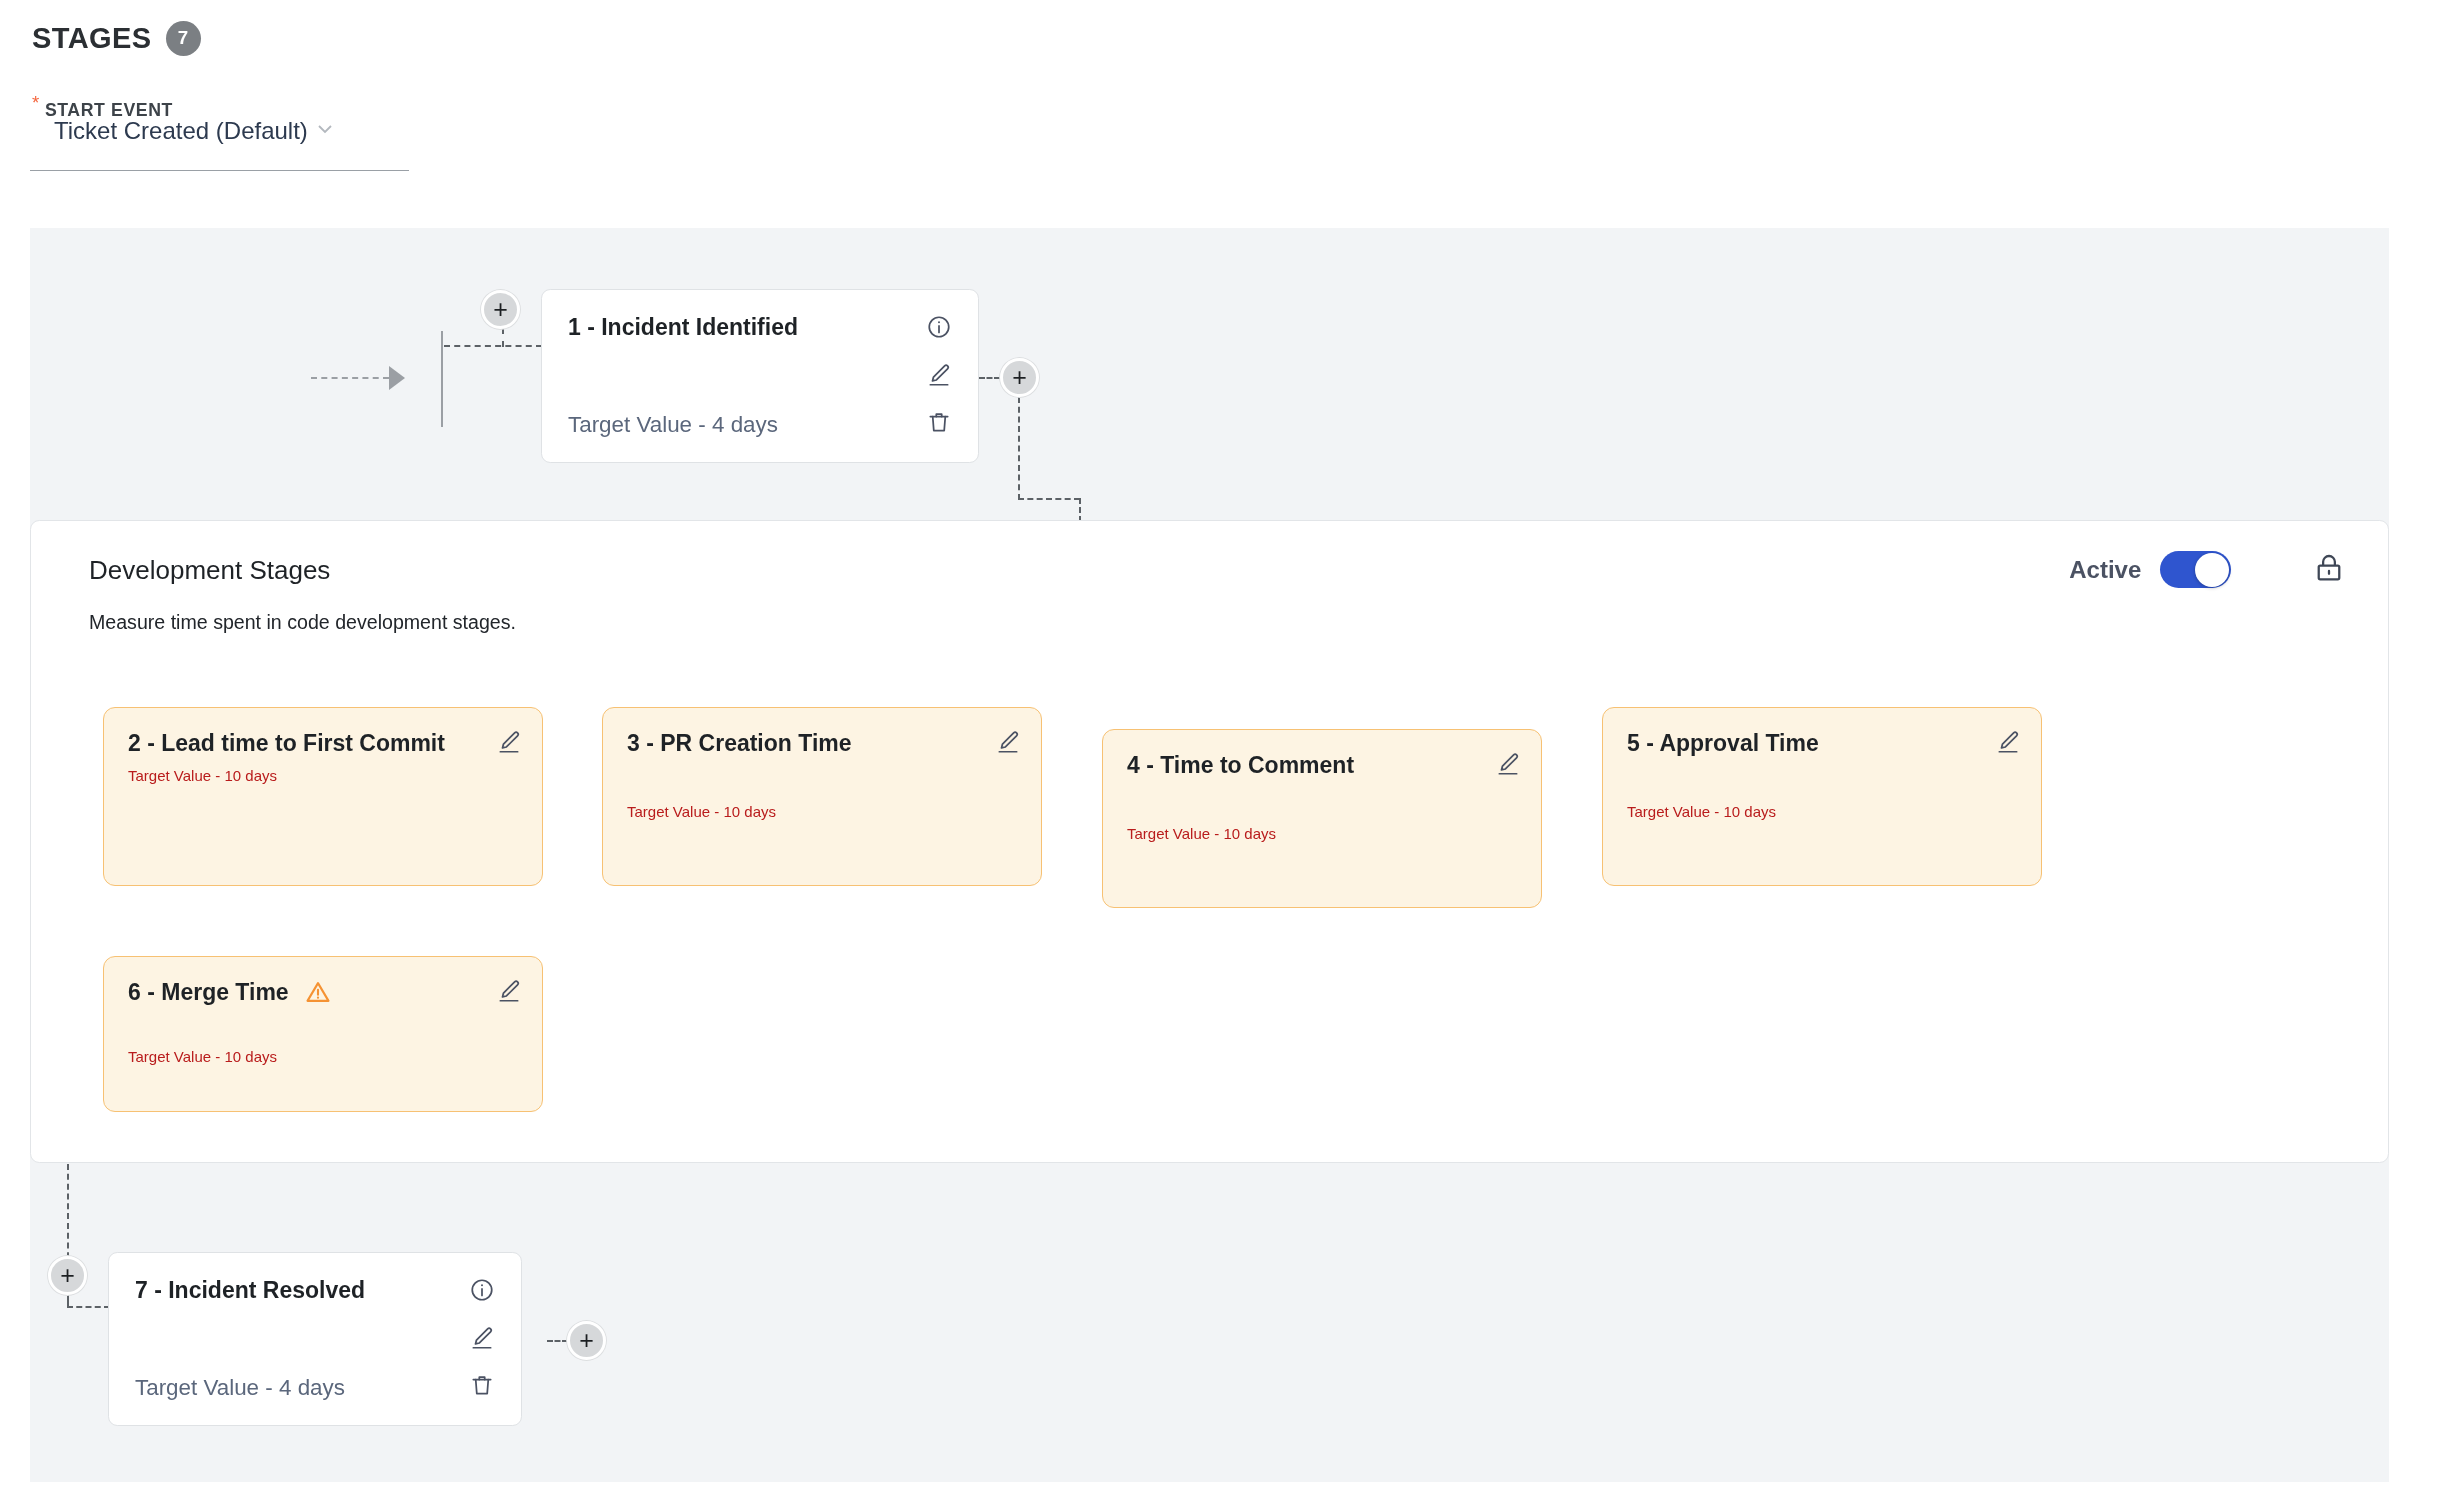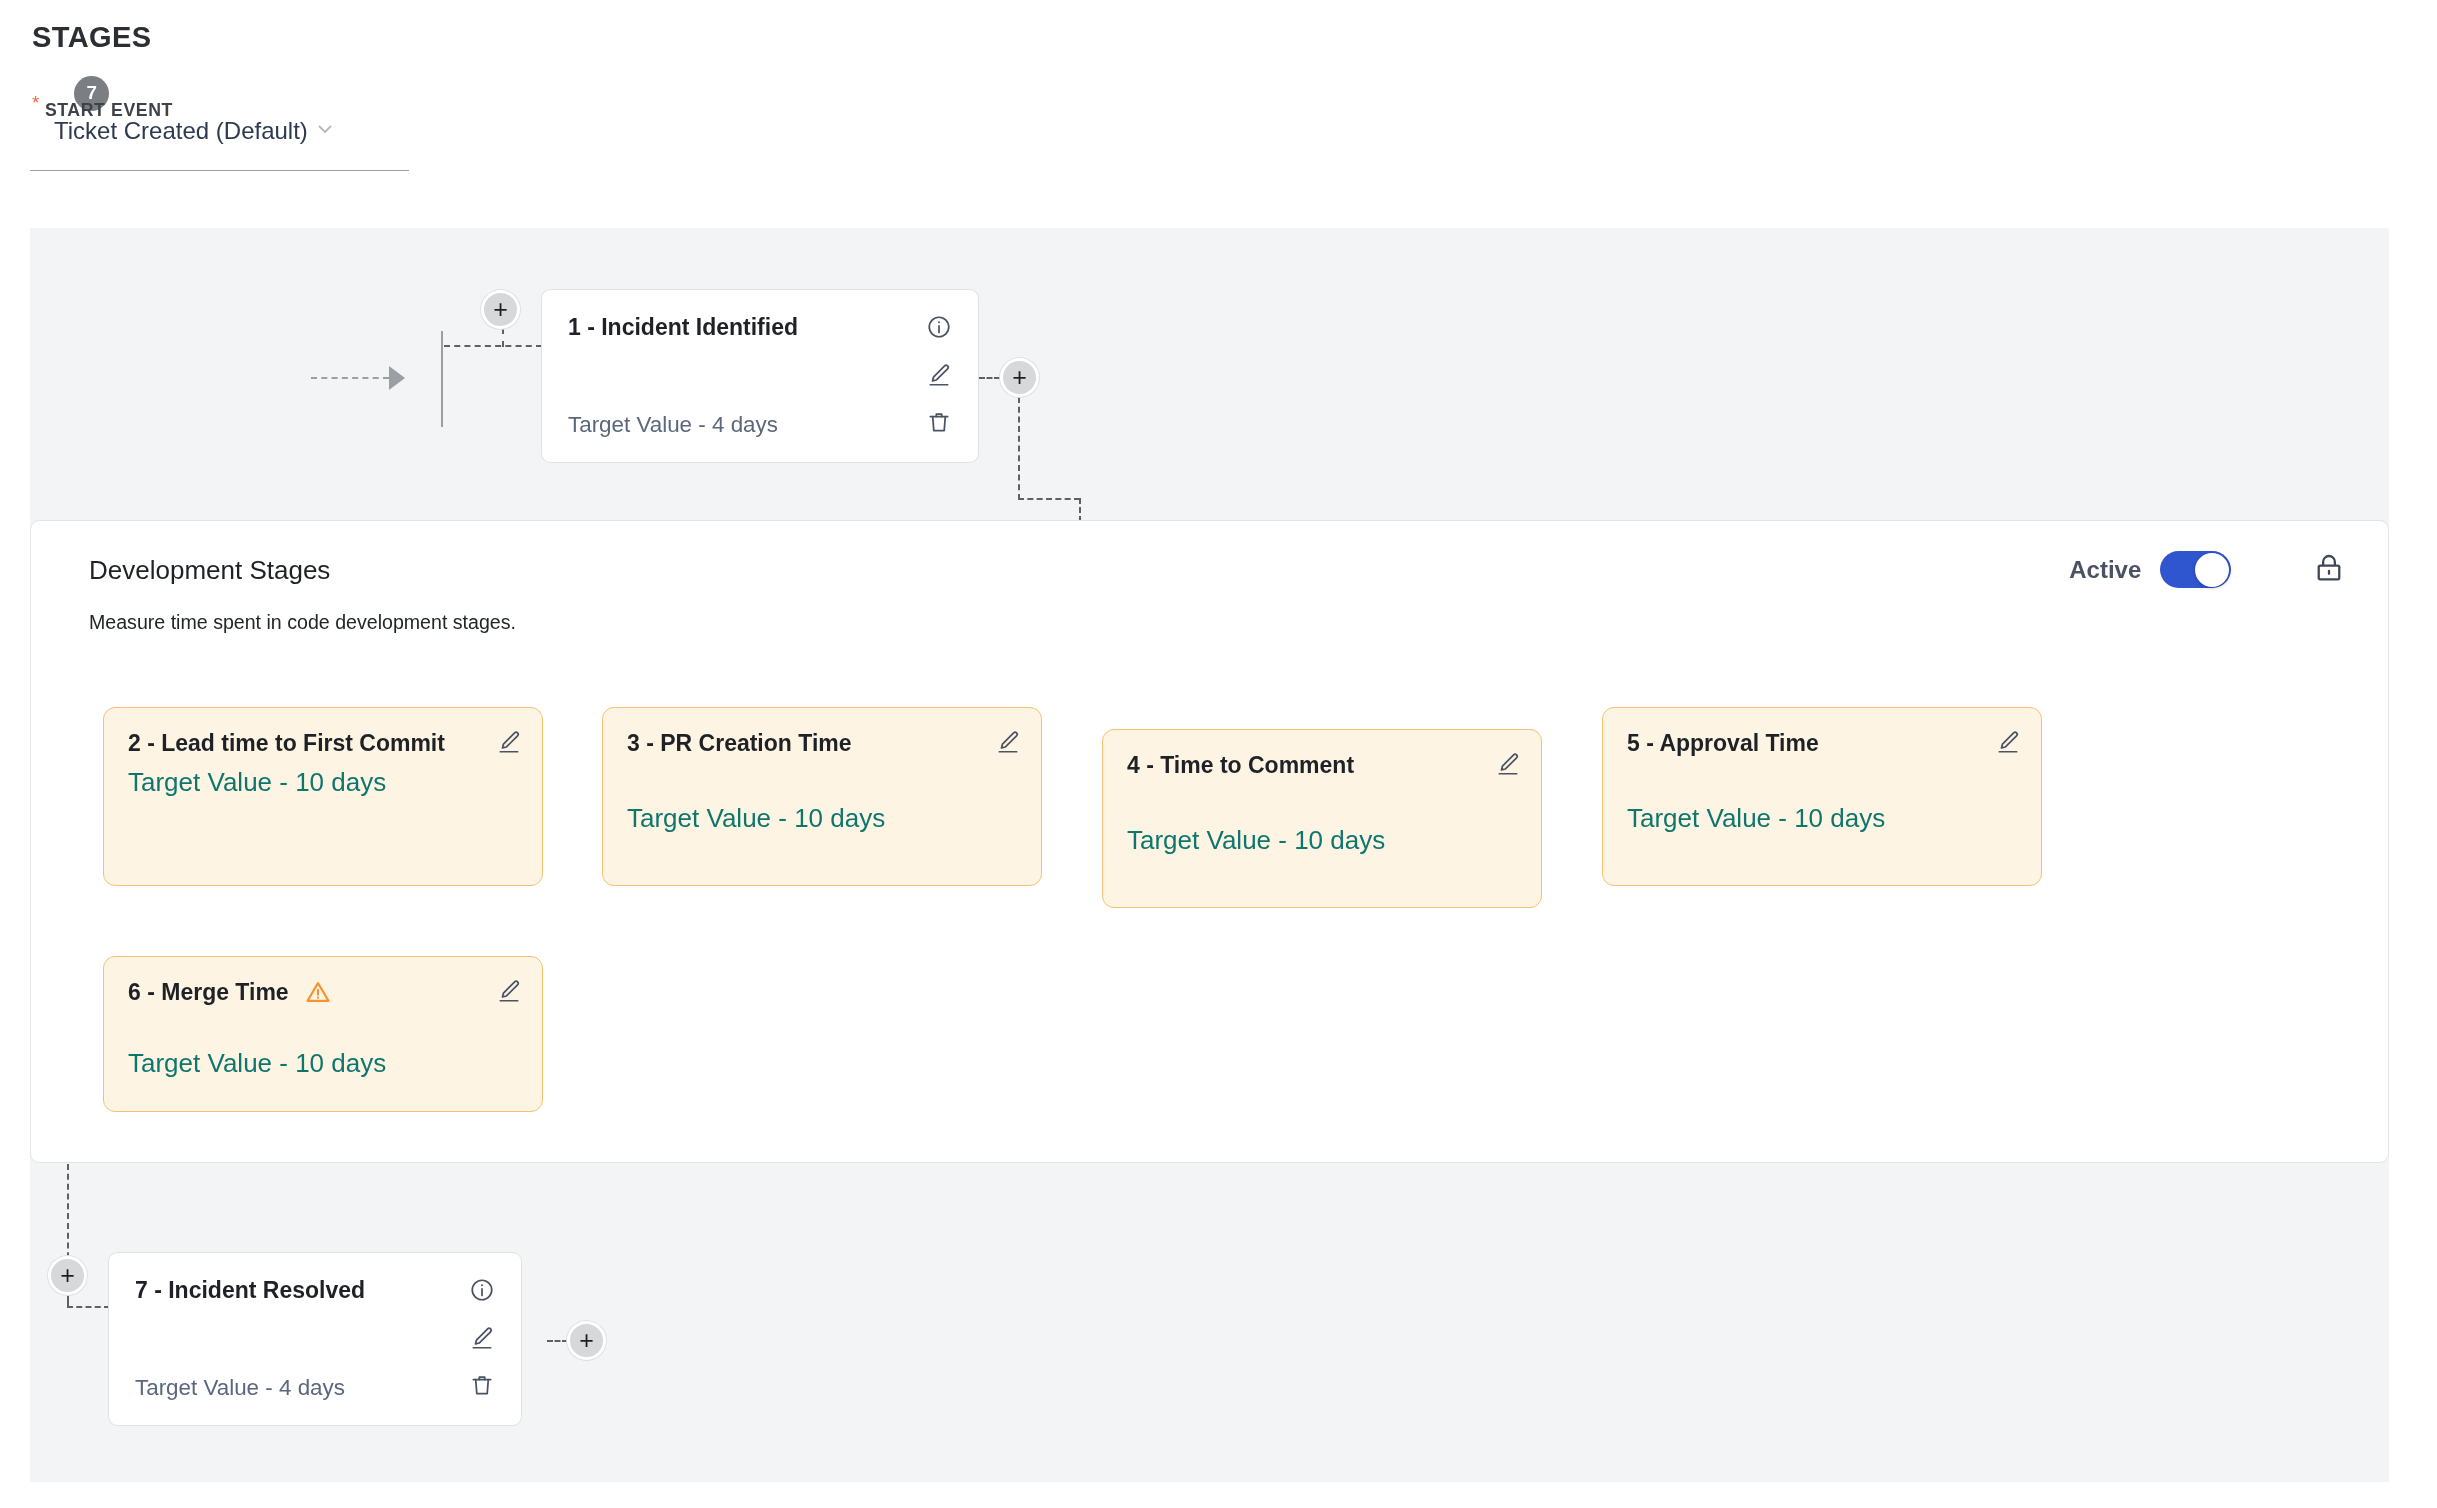--- a/index.html
+++ b/index.html
@@ -5,21 +5,21 @@
   * { box-sizing: border-box; margin: 0; padding: 0; }
   html, body {
     width: 2438px; height: 1509px;
     background: #ffffff;
     font-family: "Liberation Sans", sans-serif;
     overflow: hidden;
   }
   .page { position: relative; width: 2438px; height: 1509px; }
 
   
-  .hdr-row { position: absolute; left: 32px; top: 20.5px; display: flex; align-items: center; gap: 22px; flex-direction: column; }
+  .hdr-row { position: absolute; left: 32px; top: 20.5px; display: flex; align-items: center; gap: 14px; }
   .hdr-title { font-size: 29px; font-weight: 700; letter-spacing: 0.4px; color: #2b2f33; }
   .hdr-count {
     width: 35px; height: 35px; border-radius: 50%;
     background: #7b7f83; color: #ffffff;
     font-size: 18.7px; font-weight: 600;
     display: flex; align-items: center; justify-content: center;
   }
   .lbl-row { position: absolute; left: 32px; top: 80px; display: flex; align-items: center; gap: 5.6px; }
   .req-star { color: #f4663e; font-size: 18.7px; line-height: 1; position: relative; top: 2.8px; }
   .lbl-text { font-size: 17.7px; font-weight: 700; letter-spacing: 0.6px; color: #3d4349; margin-top: 20px; }
@@ -101,21 +101,21 @@
   .lock-ico { color: #3f4756; cursor: pointer; }
 
   
   .ocard {
     position: absolute; border: 1.9px solid; border-radius: 12px;
     padding: 20.5px 20.5px 20.5px 24px; z-index: 4;
   }
   .ocard-head { display: flex; align-items: flex-start; justify-content: space-between; gap: 9.3px; }
   .ocard-title { font-size: 23px; font-weight: 600; color: #1e2226; line-height: 1.28; }
   .ocard-title-wrap { display: flex; align-items: center; gap: 15px; flex-wrap: wrap; }
-  .ocard-sub { font-size: 26px; color: #0f766e; white-space: nowrap; }
+  .ocard-sub { font-size: 15px; color: #b91c1c; white-space: nowrap; }
   .warn-ico { flex: 0 0 auto; }
 </style>
 </head>
 <body>
 
 <div class="page">
 
   <div class="hdr-row">
     <div class="hdr-title">STAGES</div>
     <div class="hdr-count">7</div>

